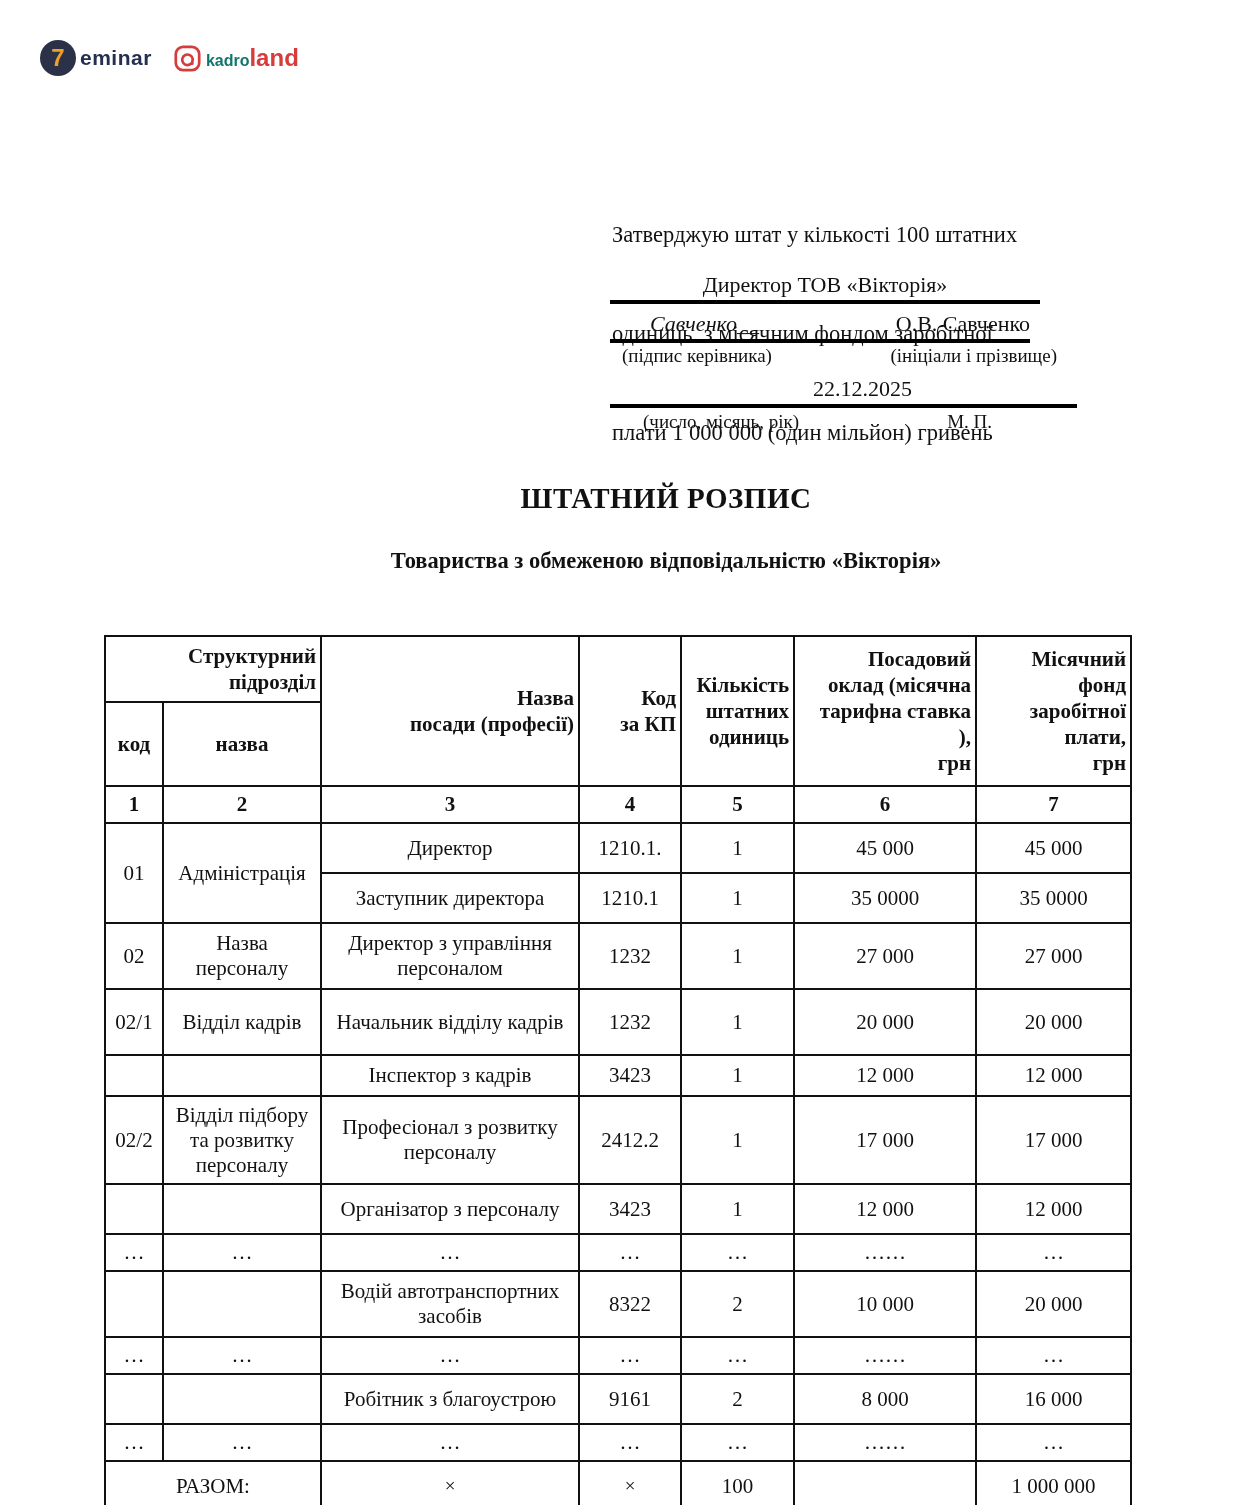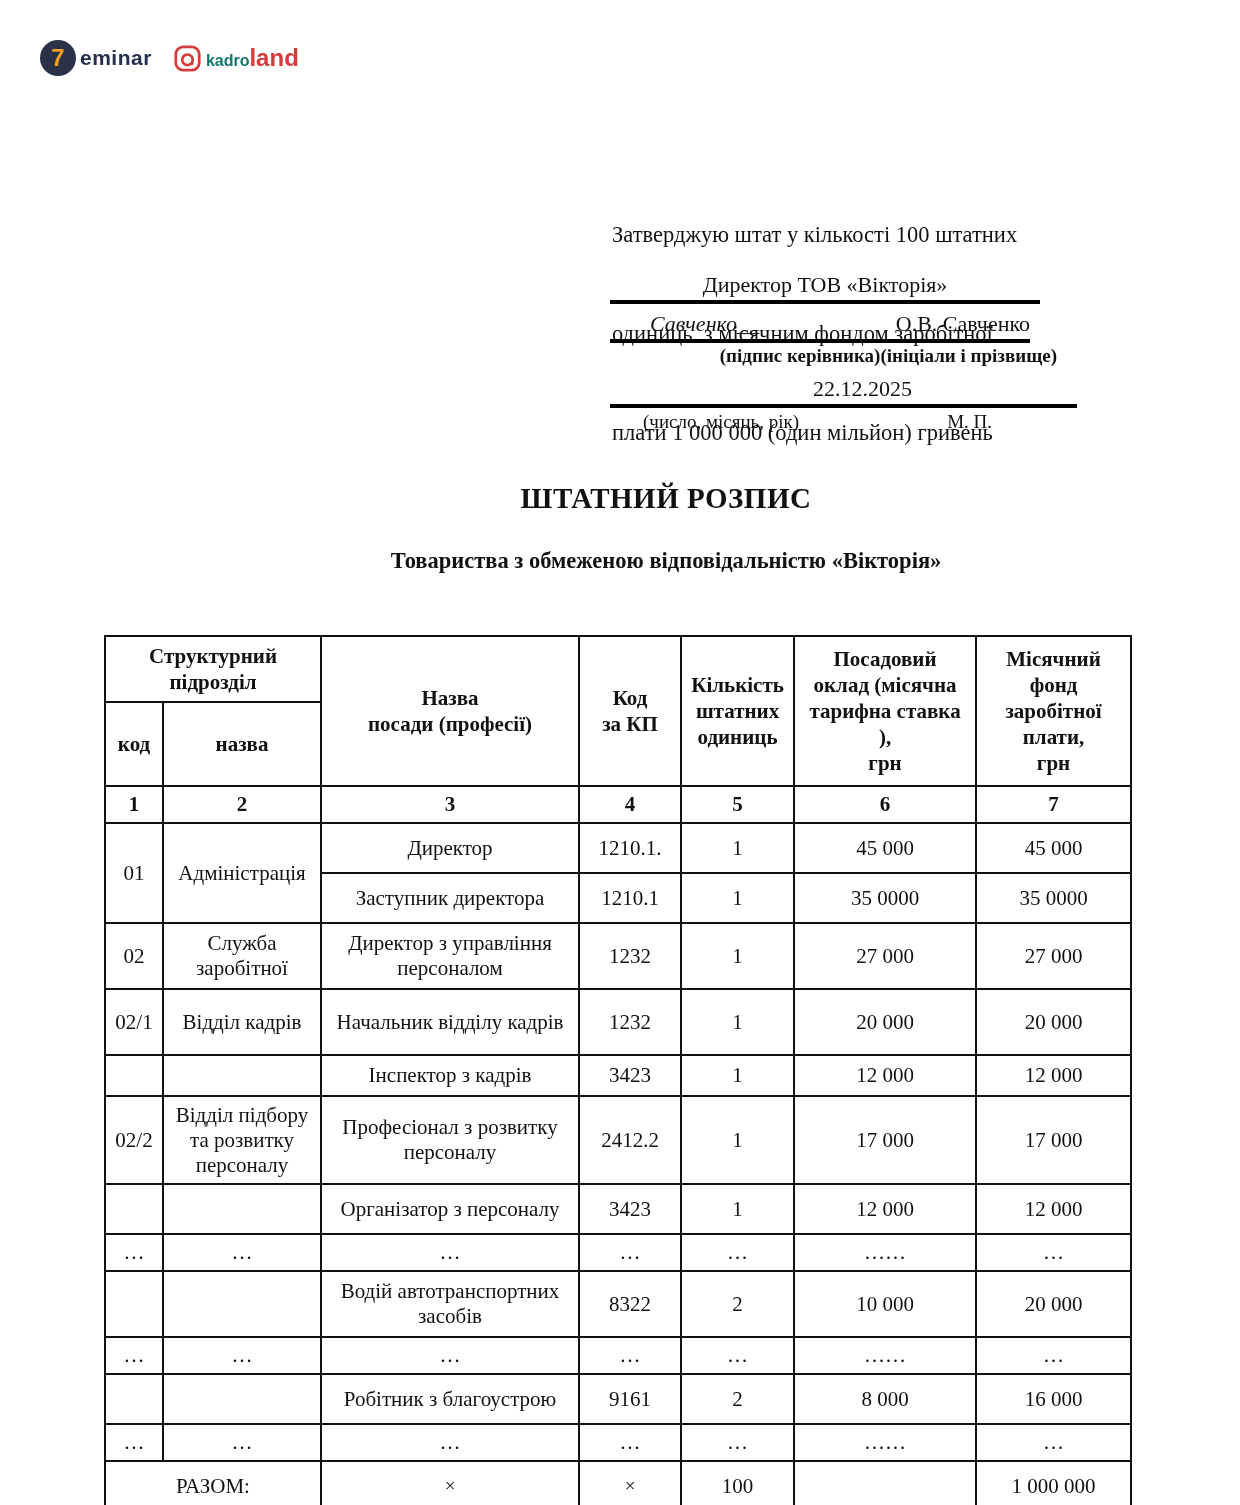--- a/index.html
+++ b/index.html
@@ -22,41 +22,41 @@
 
   
   .sig{position:absolute;left:610px;top:272px;font-size:22px;}
   .uline{border-bottom:4px solid #000000;}
   .sig-line1{width:430px;text-align:center;padding-bottom:2px;}
   .cap{font-size:19px;}
   .cap1{width:430px;text-align:center;margin-top:2px;}
   .sig-line2{margin-top:7px;width:420px;display:flex;justify-content:space-between;
              padding-left:40px;box-sizing:border-box;padding-bottom:2px;}
   .italic{font-style:italic;}
-  .cap2{width:447px;display:flex;justify-content:flex-end;padding-left:12px;
-        box-sizing:border-box;margin-top:2px;font-weight:bold;}
+  .cap2{width:447px;display:flex;justify-content:space-between;padding-left:12px;
+        box-sizing:border-box;margin-top:2px;}
   .sig-line3{margin-top:9px;width:467px;padding-left:38px;box-sizing:border-box;padding-bottom:2px;text-align:center;}
   .cap3{width:467px;display:flex;justify-content:space-between;padding-left:33px;padding-right:85px;
         box-sizing:border-box;margin-top:3px;}
 
   
   .titles{position:absolute;top:482px;left:0;width:1240px;text-align:center;
           padding-left:92px;box-sizing:border-box;}
   .t1{font-size:29px;font-weight:bold;letter-spacing:.5px;}
   .t2{font-size:26px;font-weight:bold;margin-top:5px;}
   .t3{font-size:22.5px;font-weight:bold;margin-top:33px;}
 
   
   table.staff{position:absolute;left:104px;top:635px;width:1026px;border-collapse:collapse;
               table-layout:fixed;font-size:21px;}
   table.staff td{border:2px solid #111;text-align:center;vertical-align:middle;
                  padding:1px 4px;overflow:hidden;}
   .b{font-weight:bold;}
   .pre{white-space:pre-line;line-height:26px;}
-  tr.h-a td{height:62px;}
+  tr.h-a td{height:62px;text-align:right;}
   tr.h-b td{height:80px;}
   tr.h-n td{height:33px;}
   tr.r-std td{height:46px;}
   tr.r-tall td{height:62px;}
   tr.r-xtall td{height:84px;}
   tr.r-short td{height:37px;border-radius:10px;}
   tr.r-dots td{height:33px;}
   td.right{text-align:right;padding-right:12px;}
   td.small{font-size:19px;}
 </style>
@@ -172,21 +172,21 @@
       </tr>
       <tr class="r-std">
         <td>Заступник директора</td>
         <td>1210.1</td>
         <td>1</td>
         <td>35 0000</td>
         <td>35 0000</td>
       </tr>
       <tr class="r-tall">
         <td>02</td>
-        <td>Служба заробітної</td>
+        <td>Назва персоналу</td>
         <td>Директор з управління персоналом</td>
         <td>1232</td>
         <td>1</td>
         <td>27 000</td>
         <td>27 000</td>
       </tr>
       <tr class="r-tall">
         <td>02/1</td>
         <td>Відділ кадрів</td>
         <td>Начальник відділу кадрів</td>

